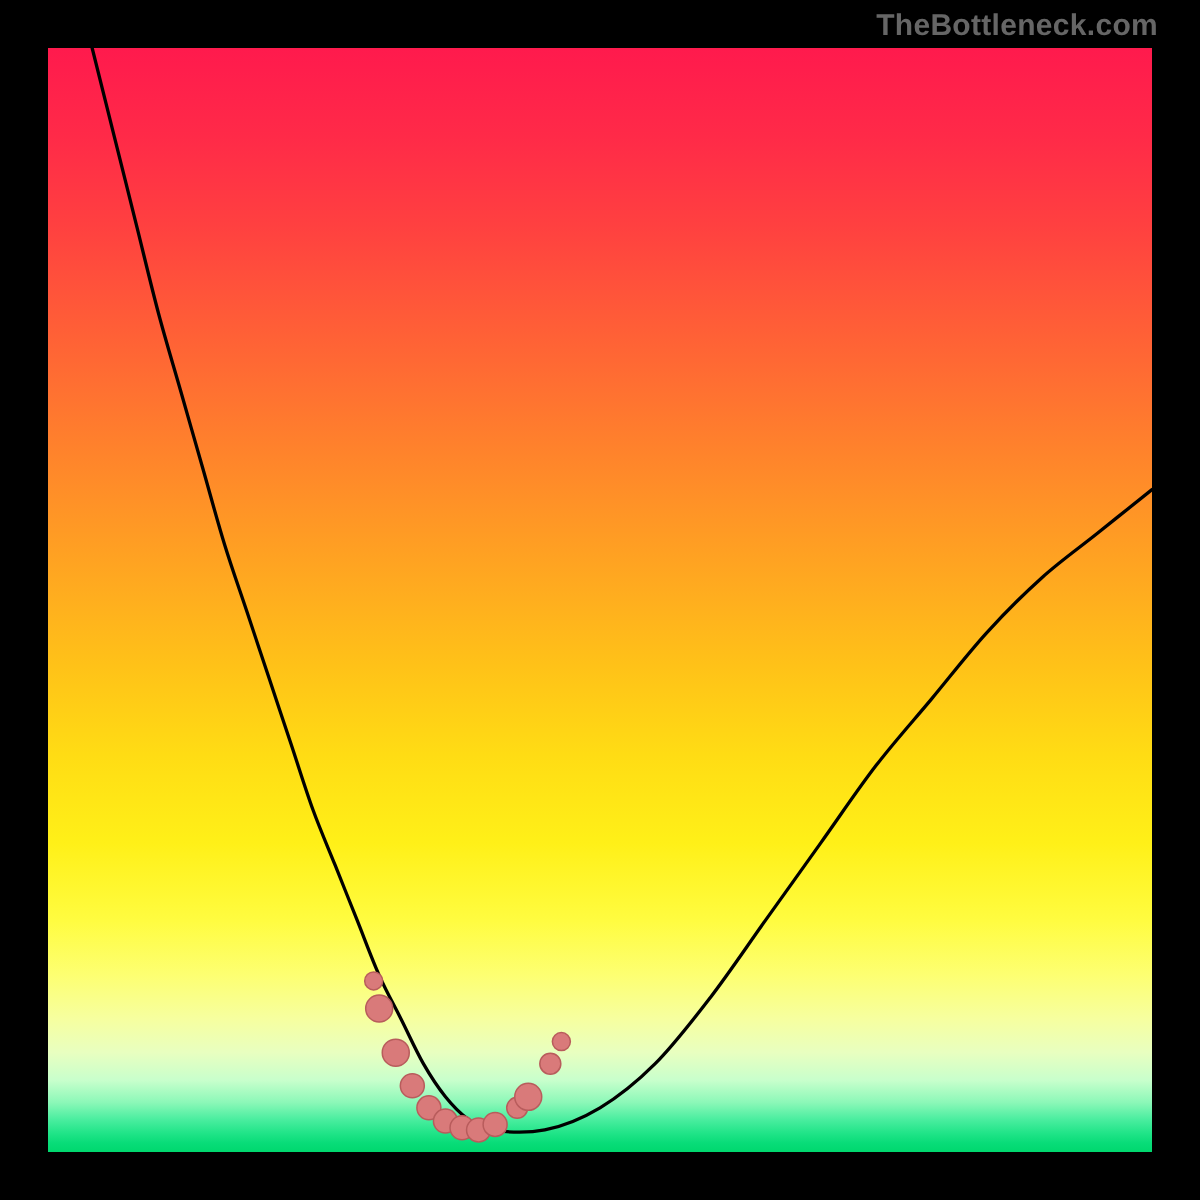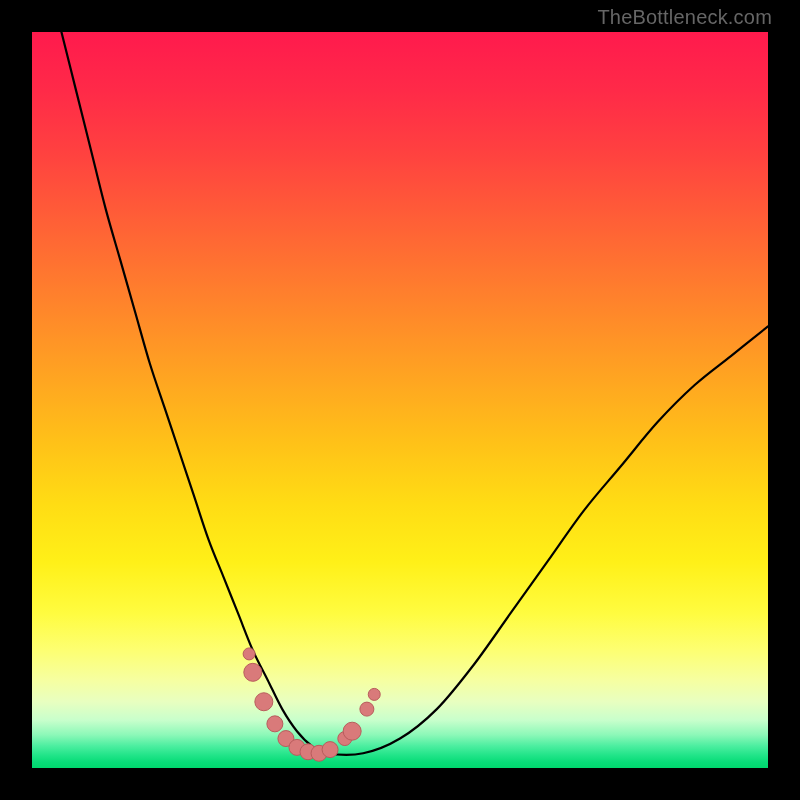--- a/index.html
+++ b/index.html
@@ -58,21 +58,21 @@
     inset: 0;
     width: 736px;
     height: 736px;
   }
   .attribution {
     position: absolute;
     top: 6px;
     right: 28px;
     color: #666;
     font-size: 20px;
-    font-weight: 400;
+    font-weight: 700;
     letter-spacing: 0.2px;
   }
 </style>
 </head>
 <body>
 
 <div class="frame">
   <div class="plot-area">
     <div class="gradient"></div>
     <svg id="curve-svg" class="curve-svg" viewBox="0 0 736 736" preserveAspectRatio="none">

